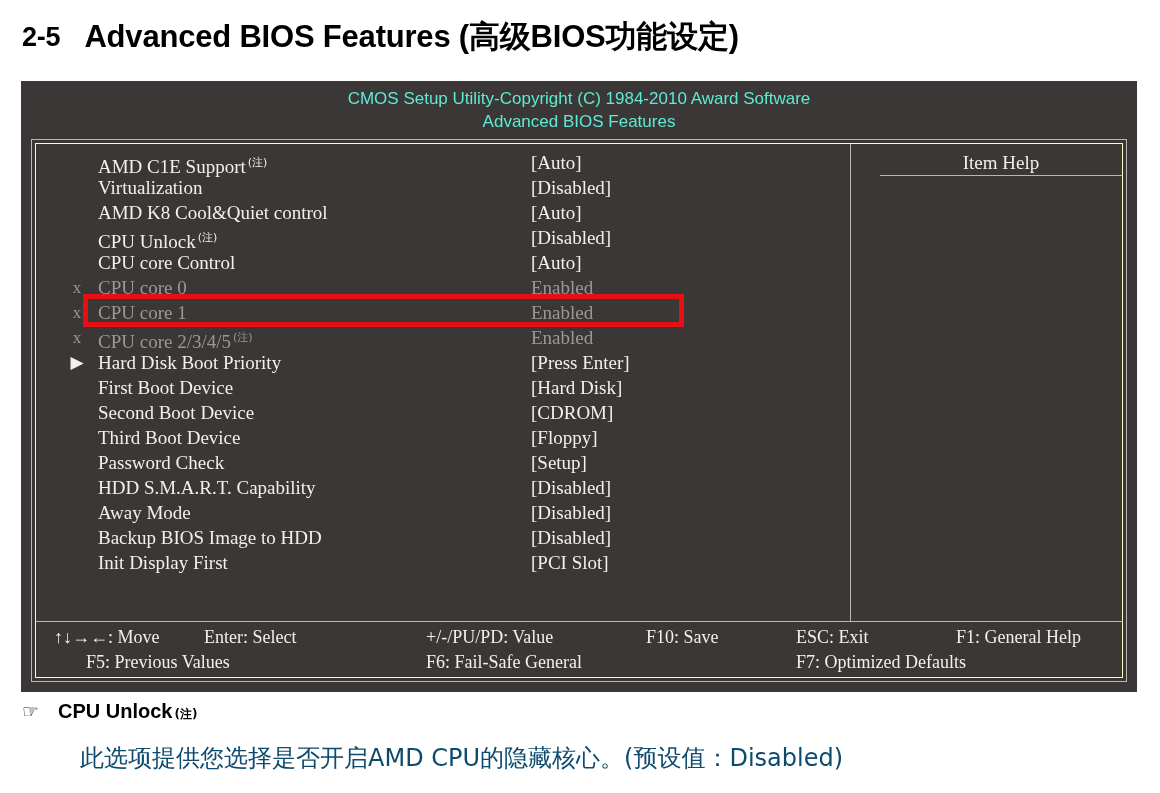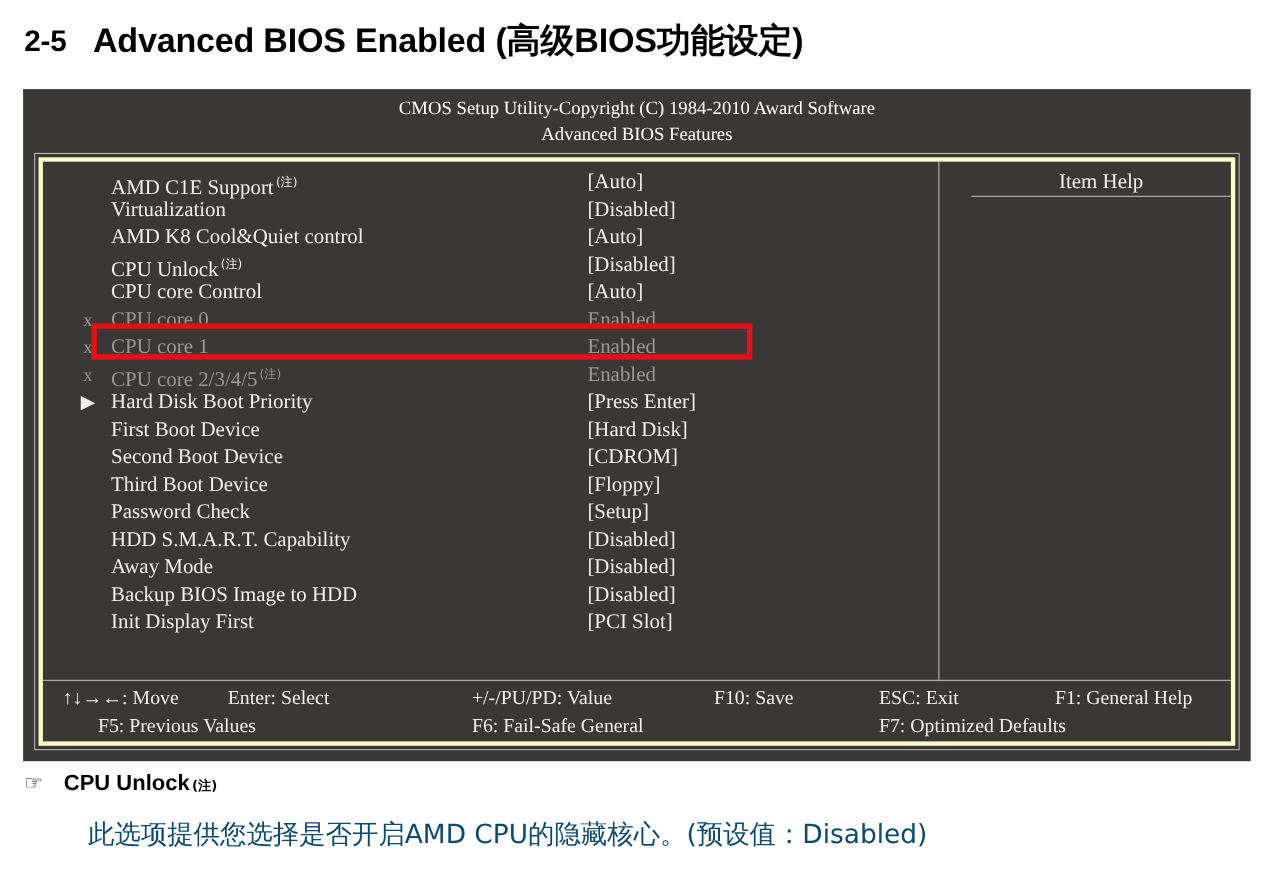--- a/index.html
+++ b/index.html
@@ -50,43 +50,43 @@
     box-sizing: border-box;
   }
 
   
   .bios-title-block {
     position: absolute;
     left: 0;
     top: 6px;
     width: 100%;
     text-align: center;
-    font-family: Liberation Serif, serif;
-    color: #ffffff;
+    font-family: Liberation Sans, sans-serif;
+    color: #5eead4;
     font-size: 17px;
     line-height: 23px;
   }
 
   
   #bios-panel-outer {
     position: absolute;
     left: 10px;
     top: 58px;
     right: 10px;
     bottom: 10px;
     border: 1px solid #b9b6b3;
     box-sizing: border-box;
   }
   #bios-panel-inner {
     position: absolute;
     left: 3px;
     top: 3px;
     right: 3px;
     bottom: 3px;
-    border: 4px solid #fef9c3;
+    border: 1px solid #fef9c3;
     box-sizing: border-box;
   }
 
   
   #settings-area {
     position: absolute;
     left: 0;
     top: 0;
     width: 815px;
     bottom: 55px;
@@ -238,21 +238,21 @@
     font-size: 24px;
     color: #0c4a6e;
     white-space: nowrap;
   }
 </style>
 </head>
 <body>
 
 <div id="section-heading">
   <span class="sec-num">2-5</span>
-  <span class="sec-title">Advanced BIOS Enabled (高级BIOS功能设定)</span>
+  <span class="sec-title">Advanced BIOS Features (高级BIOS功能设定)</span>
 </div>
 
 <div id="bios-screen">
 
   <div class="bios-title-block">
     <div>CMOS Setup Utility-Copyright (C) 1984-2010 Award Software</div>
     <div>Advanced BIOS Features</div>
   </div>
 
   <div id="bios-panel-outer">

